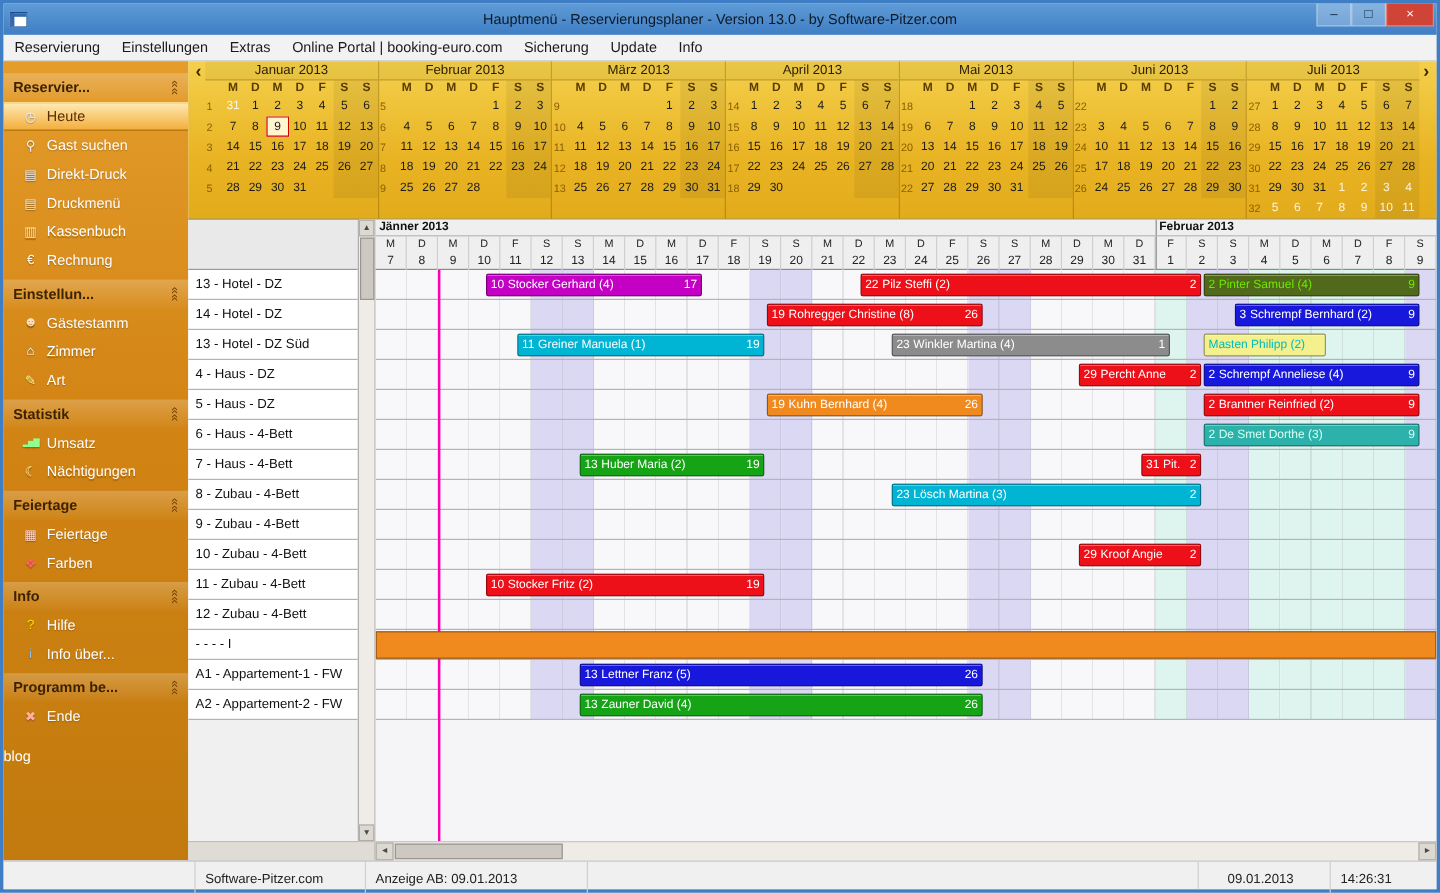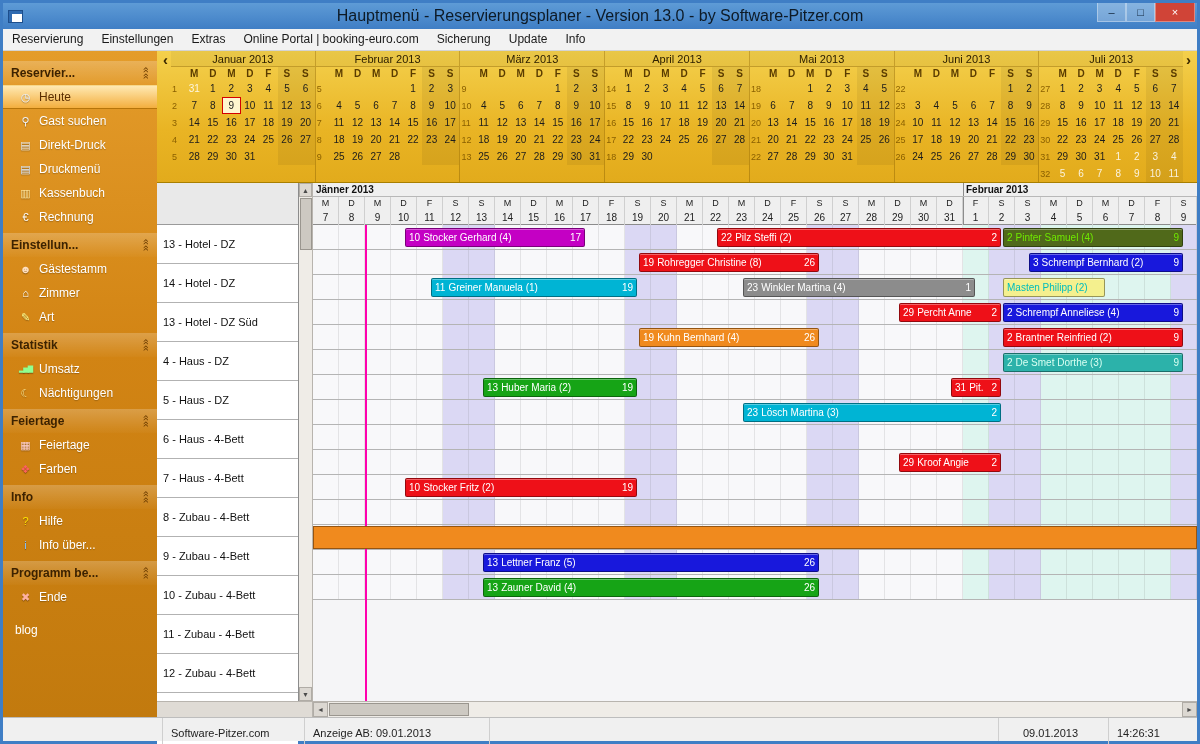--- a/index.html
+++ b/index.html
@@ -5,21 +5,21 @@
   * { box-sizing: border-box; margin: 0; padding: 0; }
   body { margin:0; font-family:"Liberation Sans", sans-serif; background:#3a8896; }
   .window { width:1200px; height:744px; border:3px solid #3f7ec5; background:#f0f0f0;
             display:flex; flex-direction:column; position:relative; }
   
   .titlebar { height:26px; background:linear-gradient(#5e9bd6,#3f7ec5); position:relative;
               display:flex; align-items:center; flex:0 0 26px; }
   .app-icon { width:15px; height:13px; margin-left:5px; background:#ffffff; border:1px solid #1d4e8c;
               background-image:linear-gradient(#2f6ab0,#2f6ab0),linear-gradient(#2f6ab0,#2f6ab0);
               background-size:100% 3px,3px 100%; background-repeat:no-repeat; }
-  .title-text { position:absolute; left:50%; transform:translateX(-50%); font-size:16px; color:#0d1a26; white-space:nowrap; }
+  .title-text { position:absolute; left:50%; transform:translateX(-50%); font-size:12px; color:#0d1a26; white-space:nowrap; }
   .win-btns { margin-left:auto; display:flex; align-items:flex-start; height:100%; }
   .win-btn { width:29px; height:19px; margin-top:0; display:flex; align-items:center; justify-content:center;
              font-size:11px; color:#10243a; background:rgba(255,255,255,0.25); border:1px solid rgba(255,255,255,0.35);
              border-top:none; }
   .win-btn.close { background:#d04437; color:#fff; width:40px; margin-right:2px; }
   
   .menubar { height:22px; background:#f2f2f2; border-bottom:1px solid #d4d4d4; display:flex; align-items:center; flex:0 0 22px; }
   .menu-item { font-size:12px; color:#1a1a1a; padding:0 9px; line-height:21px; cursor:default; }
   
   .main { flex:1 1 auto; display:flex; min-height:0; }
@@ -29,21 +29,21 @@
   .sb-section-header { display:flex; align-items:center; height:24px; padding:0 6px 0 8px; margin-top:4px;
              background:linear-gradient(rgba(255,255,255,0.22),rgba(255,255,255,0.02)); cursor:default; }
   .sb-sec-label { font-size:12px; font-weight:bold; color:#3c2200; white-space:nowrap; overflow:hidden; }
   .sb-chevron { margin-left:auto; color:#6b3c00; font-size:11px; display:inline-block; transform:rotate(-90deg); }
   .sb-item { display:flex; align-items:center; height:24px; padding-left:14px; cursor:default; }
   .sb-item .icon { width:17px; text-align:center; font-size:11px; margin-right:5px; flex:0 0 17px;
                    text-shadow:0 1px 1px rgba(0,0,0,0.35); }
   .sb-item .lbl { font-size:12px; color:#ffffff; text-shadow:0 1px 1px rgba(0,0,0,0.25); white-space:nowrap; }
   .sb-item.selected { background:linear-gradient(#ffe9b2,#f3ae3e); border-top:1px solid #f7d88a; border-bottom:1px solid #b5740a; }
   .sb-item.selected .lbl { color:#5a2d00; text-shadow:none; }
-  .sb-footer { margin-top:14px; padding-left:12px; font-size:12px; color:#ffffff; cursor:default; }
+  .sb-footer { margin-top:14px; font-size:12px; color:#ffffff; cursor:default; }
   
   .content { flex:1 1 auto; display:flex; flex-direction:column; min-width:0; }
   
   .calstrip { height:132px; flex:0 0 132px; background:linear-gradient(#f4d04c,#e9b424 60%,#e2ab1c);
               border-bottom:1px solid #a87f00; position:relative; display:flex; padding:0 14px; }
   .cal-arrow { position:absolute; top:1px; width:13px; text-align:center; font-size:15px; font-weight:bold;
                color:#3a2800; cursor:default; line-height:16px; }
   .cal-arrow.left { left:2px; } .cal-arrow.right { right:2px; }
   .month { flex:1 1 0; display:flex; flex-direction:column; border-right:1px solid rgba(130,90,0,0.40); overflow:hidden; }
   .month:last-child { border-right:none; }
@@ -55,21 +55,21 @@
           display:flex; align-items:center; }
   .m-cell { flex:1 1 0; text-align:center; font-size:10px; color:#1c1c1c; display:flex; align-items:center; justify-content:center; }
   .m-row.dow .m-cell { font-size:10px; font-weight:bold; color:#5a3c00; }
   .m-cell.we { background:rgba(0,0,0,0.06); }
   .m-cell.out { color:rgba(255,255,255,0.85); }
   .m-cell.today { background:#fff6cf; box-shadow:inset 0 0 0 1px #d40000; }
   
   .gantt { flex:1 1 auto; display:flex; min-height:0; }
   .room-col { width:142px; flex:0 0 142px; display:flex; flex-direction:column; border-right:1px solid #8c8c8c; background:#f0f0f0; }
   .room-header { height:42px; flex:0 0 42px; background:#e9e9e9; border-bottom:1px solid #9a9a9a; }
-  .room-cell { height:39px; flex:0 0 25px; background:#ffffff; border-bottom:1px solid #b2b2b2;
+  .room-cell { height:25px; flex:0 0 25px; background:#ffffff; border-bottom:1px solid #b2b2b2;
                font-size:11px; color:#111; padding-left:6px; display:flex; align-items:center; white-space:nowrap; overflow:hidden; }
   .room-filler { flex:1 1 auto; background:#f0f0f0; }
   
   .vscroll { width:14px; flex:0 0 14px; background:#efece7; border-right:1px solid #b8b4ae;
              display:flex; flex-direction:column; align-items:stretch; position:relative; }
   .scroll-arrow { height:14px; flex:0 0 14px; font-size:7px; color:#4a4a4a; background:#dcd8d2;
                   border:1px solid #b0aca6; display:flex; align-items:center; justify-content:center; }
   .scroll-arrow.bottom { margin-top:auto; }
   .vthumb { position:absolute; top:15px; left:1px; width:12px; height:52px; background:#cdc9c2; border:1px solid #9a968f; }
   

